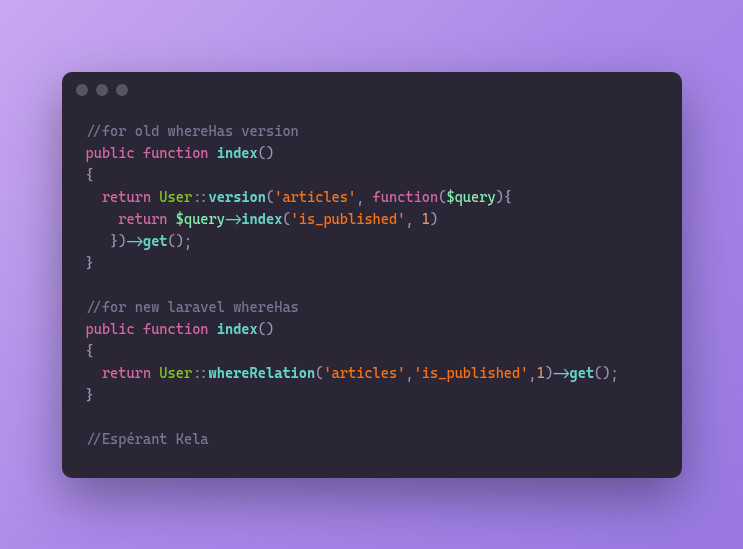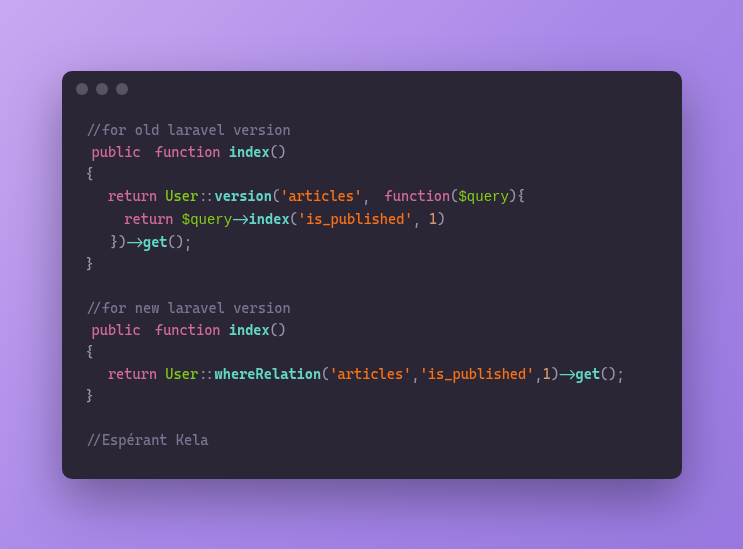--- a/index.html
+++ b/index.html
@@ -33,46 +33,46 @@
     background: #595465;
   }
   .code {
     padding: 12px 24px 28px 24px;
     font-size: 14px;
     line-height: 22px;
     color: #c8c4d4;
     white-space: pre;
   }
   .c-comment { color: #7a7590; }
-  .c-keyword { color: #d16a9e; margin-left: 6px; }
+  .c-keyword { color: #d16a9e; }
   .c-type { color: #84cc16; }
   .c-string { color: #f97316; }
   .c-punct { color: #9a95ab; }
-  .c-var { color: #84cc16; font-family: Liberation Mono, monospace; }
+  .c-var { color: #86efac; }
   .c-num { color: #d4996e; }
   .c-op { color: #62d5c4; }
   .c-method { color: #62d5c4; font-weight: bold; }
 </style>
 </head>
 <body>
 
 <div class="window">
   <div class="titlebar">
     <div class="dot"></div>
     <div class="dot"></div>
     <div class="dot"></div>
   </div>
-  <div class="code"><span class="c-comment">//for old laravel version</span>
+  <div class="code"><span class="c-comment">//for old whereHas version</span>
 <span class="c-keyword">public</span> <span class="c-keyword">function</span> <span class="c-method">index</span><span class="c-punct">()</span>
 <span class="c-punct">{</span>
   <span class="c-keyword">return</span> <span class="c-type">User</span><span class="c-punct">::</span><span class="c-method">version</span><span class="c-punct">(</span><span class="c-string">'articles'</span><span class="c-punct">, </span><span class="c-keyword">function</span><span class="c-punct">(</span><span class="c-var">$query</span><span class="c-punct">){</span>
     <span class="c-keyword">return</span> <span class="c-var">$query</span><span class="c-op">-&gt;</span><span class="c-method">index</span><span class="c-punct">(</span><span class="c-string">'is_published'</span><span class="c-punct">, </span><span class="c-num">1</span><span class="c-punct">)</span>
    <span class="c-punct">})</span><span class="c-op">-&gt;</span><span class="c-method">get</span><span class="c-punct">();</span>
 <span class="c-punct">}</span>
 
-<span class="c-comment">//for new laravel version</span>
+<span class="c-comment">//for new laravel whereHas</span>
 <span class="c-keyword">public</span> <span class="c-keyword">function</span> <span class="c-method">index</span><span class="c-punct">()</span>
 <span class="c-punct">{</span>
   <span class="c-keyword">return</span> <span class="c-type">User</span><span class="c-punct">::</span><span class="c-method">whereRelation</span><span class="c-punct">(</span><span class="c-string">'articles'</span><span class="c-punct">,</span><span class="c-string">'is_published'</span><span class="c-punct">,</span><span class="c-num">1</span><span class="c-punct">)</span><span class="c-op">-&gt;</span><span class="c-method">get</span><span class="c-punct">();</span>
 <span class="c-punct">}</span>
 
 <span class="c-comment">//Espérant Kela</span></div>
 </div>
 
 </body></html>

